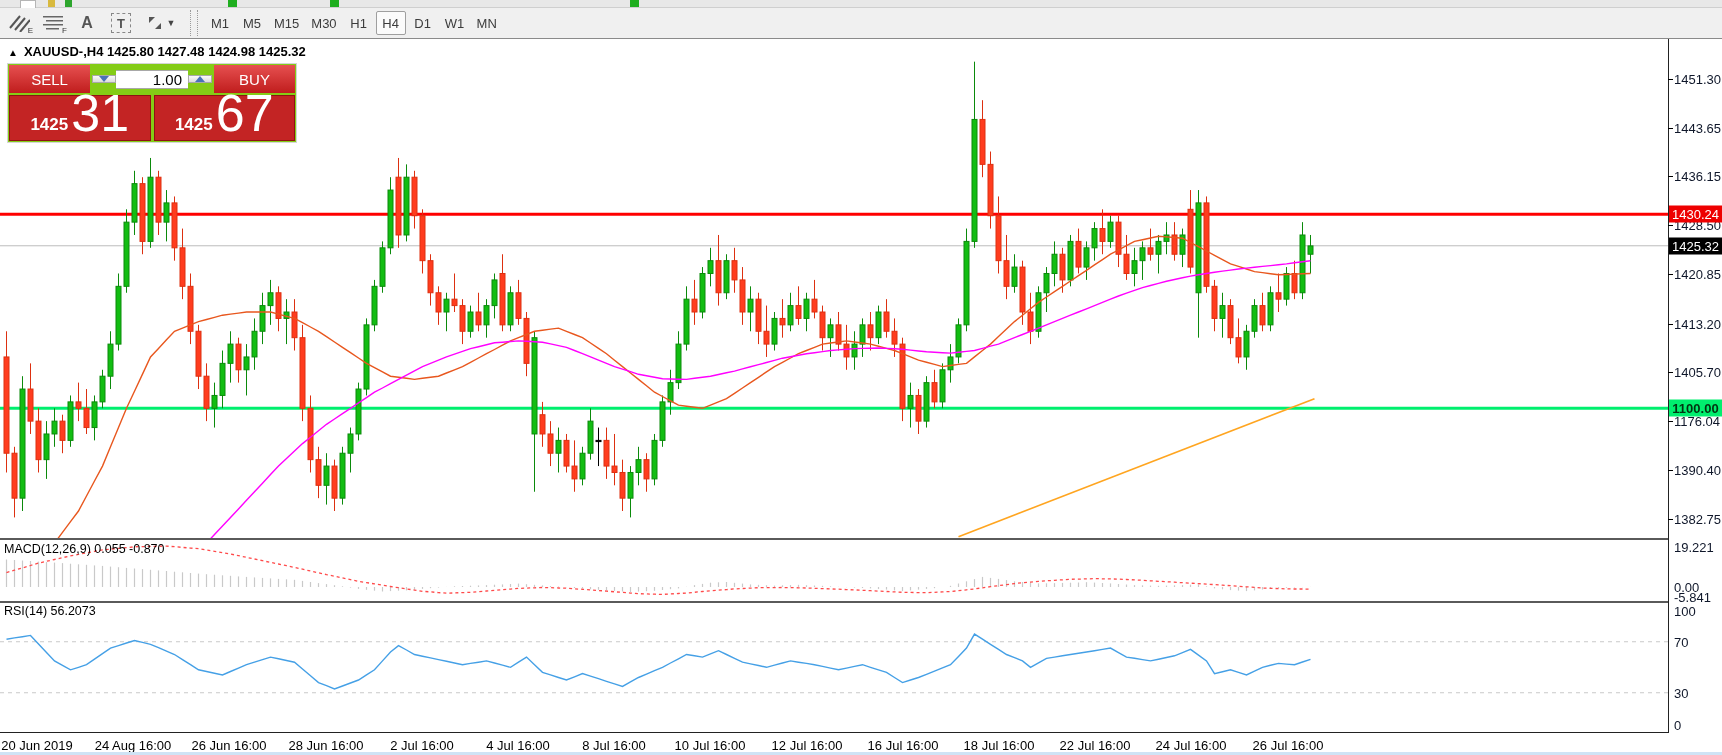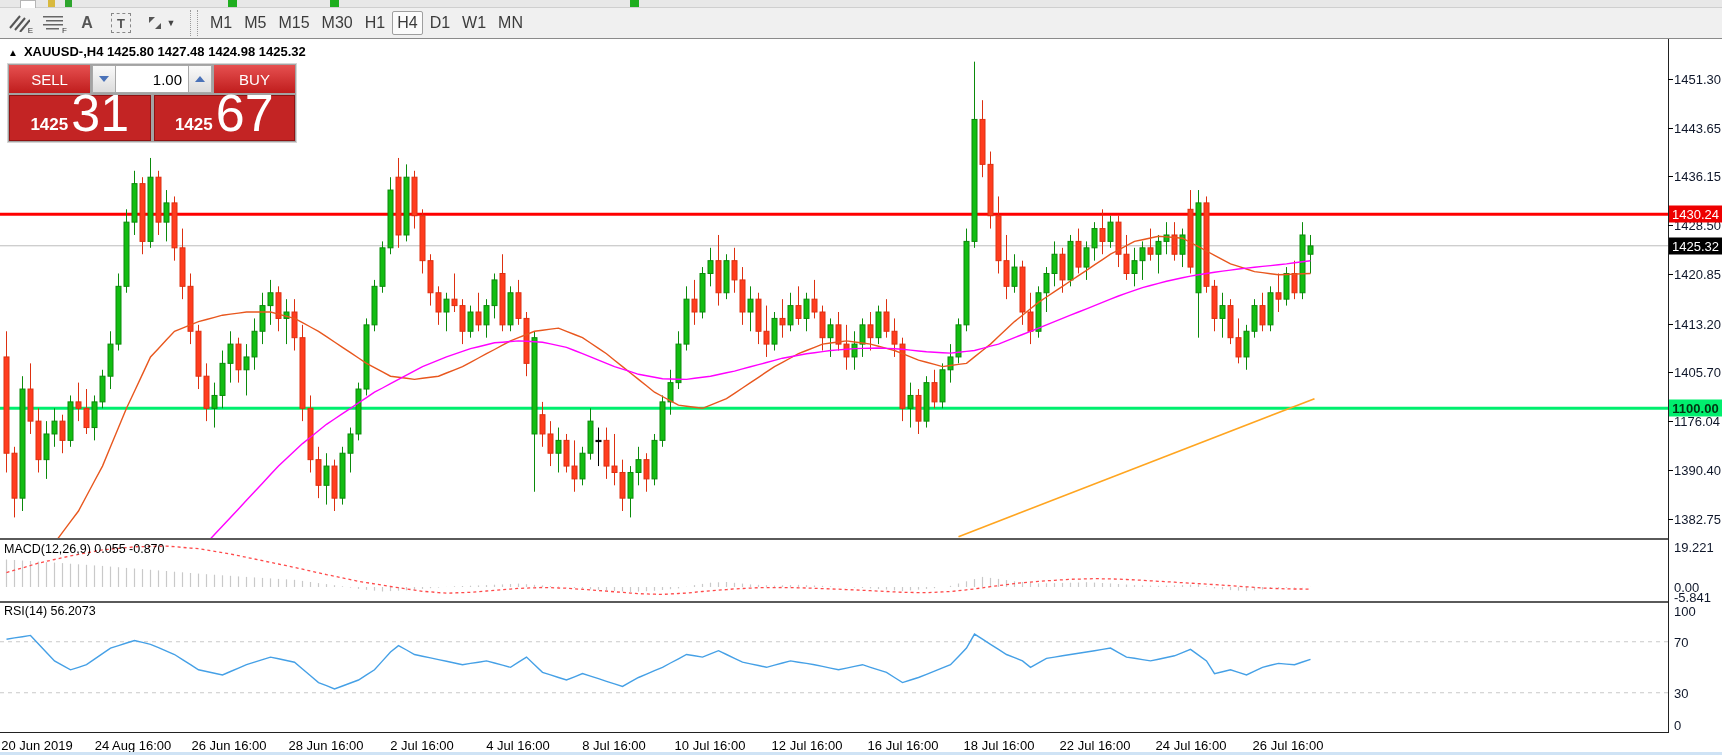--- a/index.html
+++ b/index.html
@@ -4,21 +4,21 @@
 <style>
   html,body{margin:0;padding:0;background:#fff;font-family:"Liberation Sans",sans-serif;}
   #app{position:relative;width:1722px;height:755px;background:#fff;overflow:hidden;}
   
   #topstrip{position:absolute;left:0;top:0;width:1722px;height:7px;background:#e8e8e8;border-bottom:1px solid #cfcfcf;}
   .strip-bit{position:absolute;top:0;height:7px;}
   
   #toolbar{position:absolute;left:0;top:8px;width:1722px;height:30px;background:#f0f0f0;border-bottom:1px solid #a8a8a8;display:flex;align-items:center;}
   .tb-icon{width:30px;height:24px;margin-left:4px;display:flex;align-items:center;justify-content:center;color:#555;position:relative;cursor:default;}
   .tb-sep{width:6px;height:26px;margin:0 6px 0 10px;border-left:1px dotted #9a9a9a;border-right:1px dotted #9a9a9a;}
-  .tf-btn{min-width:30px;height:24px;padding:0 4px;display:flex;align-items:center;justify-content:center;font-size:16px;color:#3c3c3c;border:1px solid transparent;margin:0 1px;box-sizing:border-box;}
+  .tf-btn{min-width:30px;height:24px;padding:0 4px;display:flex;align-items:center;justify-content:center;font-size:13px;color:#3c3c3c;border:1px solid transparent;margin:0 1px;box-sizing:border-box;}
   .tf-btn.sel{background:#fbfbfb;border:1px solid #9f9f9f;border-radius:2px;}
   .sub{position:absolute;right:1px;bottom:0px;font-size:8px;color:#333;}
   
   #chartwin{position:absolute;left:0;top:38px;width:1722px;height:717px;background:#fff;border-top:1px solid #8a8a8a;}
   #mainsvg{position:absolute;left:0;top:2px;}
   #div1{position:absolute;left:0;top:499px;width:1669px;height:2px;background:#5a5a5a;}
   #macdsvg{position:absolute;left:0;top:502px;}
   #div2{position:absolute;left:0;top:562px;width:1669px;height:2px;background:#5a5a5a;}
   #rsisvg{position:absolute;left:0;top:564px;}
   #haxis-line{position:absolute;left:0;top:693px;width:1669px;height:1px;background:#222;}
@@ -27,24 +27,24 @@
   .pricetick{position:absolute;left:1674px;font-size:13px;color:#0f172a;transform:translateY(-50%);white-space:nowrap;}
   .tickmark{position:absolute;left:1668px;width:5px;height:1px;background:#000;}
   .pricetag{position:absolute;left:1669px;width:53px;font-size:13px;text-align:center;transform:translateY(-50%);padding:1px 0;white-space:nowrap;}
   .datelabel{position:absolute;top:699px;font-size:13px;color:#000;transform:translateX(-50%);white-space:nowrap;}
   .indlabel{position:absolute;left:4px;font-size:12.5px;color:#000;white-space:nowrap;}
   #charttitle{position:absolute;left:8px;top:5px;font-size:13px;font-weight:700;color:#000;white-space:nowrap;}
   #charttitle .mk{font-size:10px;margin-right:6px;}
   
   #annotation{position:absolute;left:1105px;top:60px;font-size:50px;font-weight:700;color:#ff0000;white-space:nowrap;letter-spacing:1px;}
   
-  #tradepanel{position:absolute;left:7px;top:24px;width:286px;background:#a3a3a3;border:1px solid #d5d5d5;padding:1px;}
+  #tradepanel{position:absolute;left:7px;top:24px;width:286px;background:#84cc16;border:1px solid #d5d5d5;padding:1px;}
   #tp-top{display:flex;height:28px;}
   .tp-btn{flex:1;display:flex;align-items:center;justify-content:center;color:#fff;font-size:15px;background:linear-gradient(#e65050,#c01d1d);cursor:pointer;}
-  #tp-spin{width:120px;display:flex;margin:0 2px;}
+  #tp-spin{width:120px;display:flex;margin:0 2px;align-items:center;}
   #tp-vol{flex:1;border:1px solid #a8a8a8;border-left:none;border-right:none;background:#fff;text-align:right;font-size:15px;padding:0 6px;min-width:0;font-family:"Liberation Sans",sans-serif;}
   .spin-btn{width:22px;background:linear-gradient(#fafafa,#dcdcdc);border:1px solid #a8a8a8;display:flex;align-items:center;justify-content:center;cursor:pointer;}
   .tri-dn{width:0;height:0;border-left:5px solid transparent;border-right:5px solid transparent;border-top:6px solid #4a72b8;}
   .tri-up{width:0;height:0;border-left:5px solid transparent;border-right:5px solid transparent;border-bottom:6px solid #4a72b8;}
   #tp-bottom{display:flex;margin-top:2px;height:46px;gap:3px;}
   .tp-quote{flex:1;background:#c32424;border:1px solid #8f1212;color:#fff;display:flex;align-items:flex-end;justify-content:center;padding-bottom:3px;cursor:pointer;}
   .q-small{font-size:17px;font-weight:700;margin-right:3px;line-height:1;padding-bottom:4px;}
   .q-big{font-size:52px;font-weight:400;line-height:0.9;}
 </style>
 </head>

